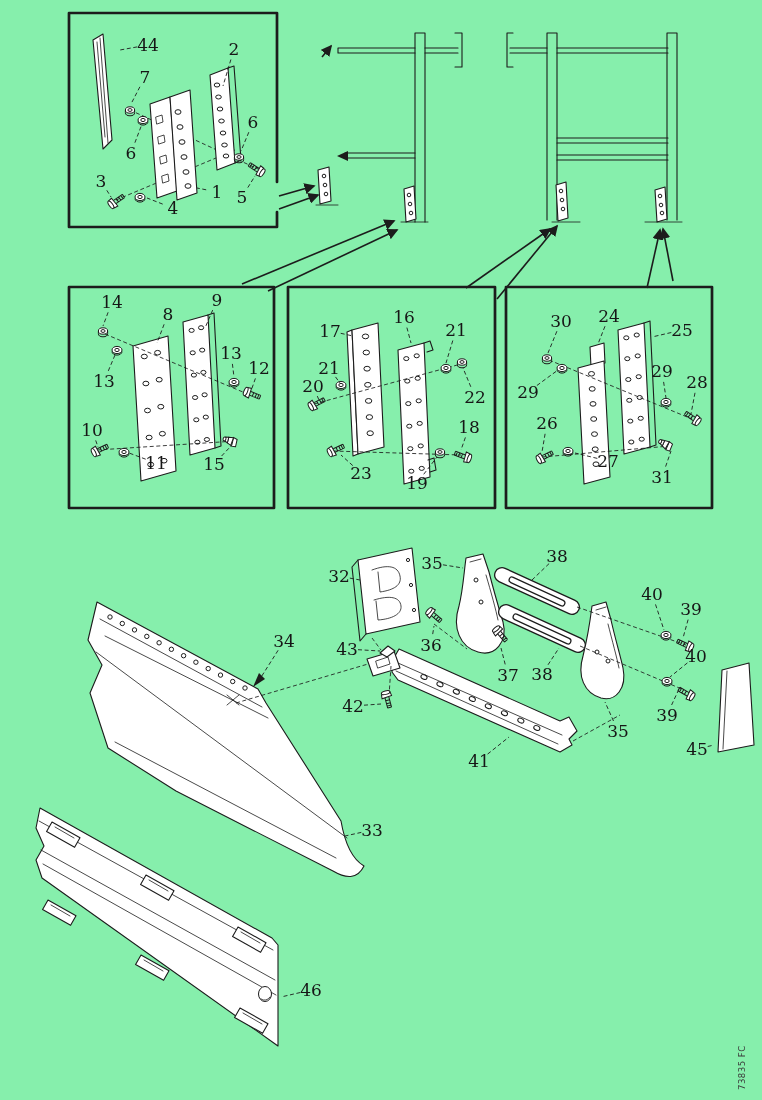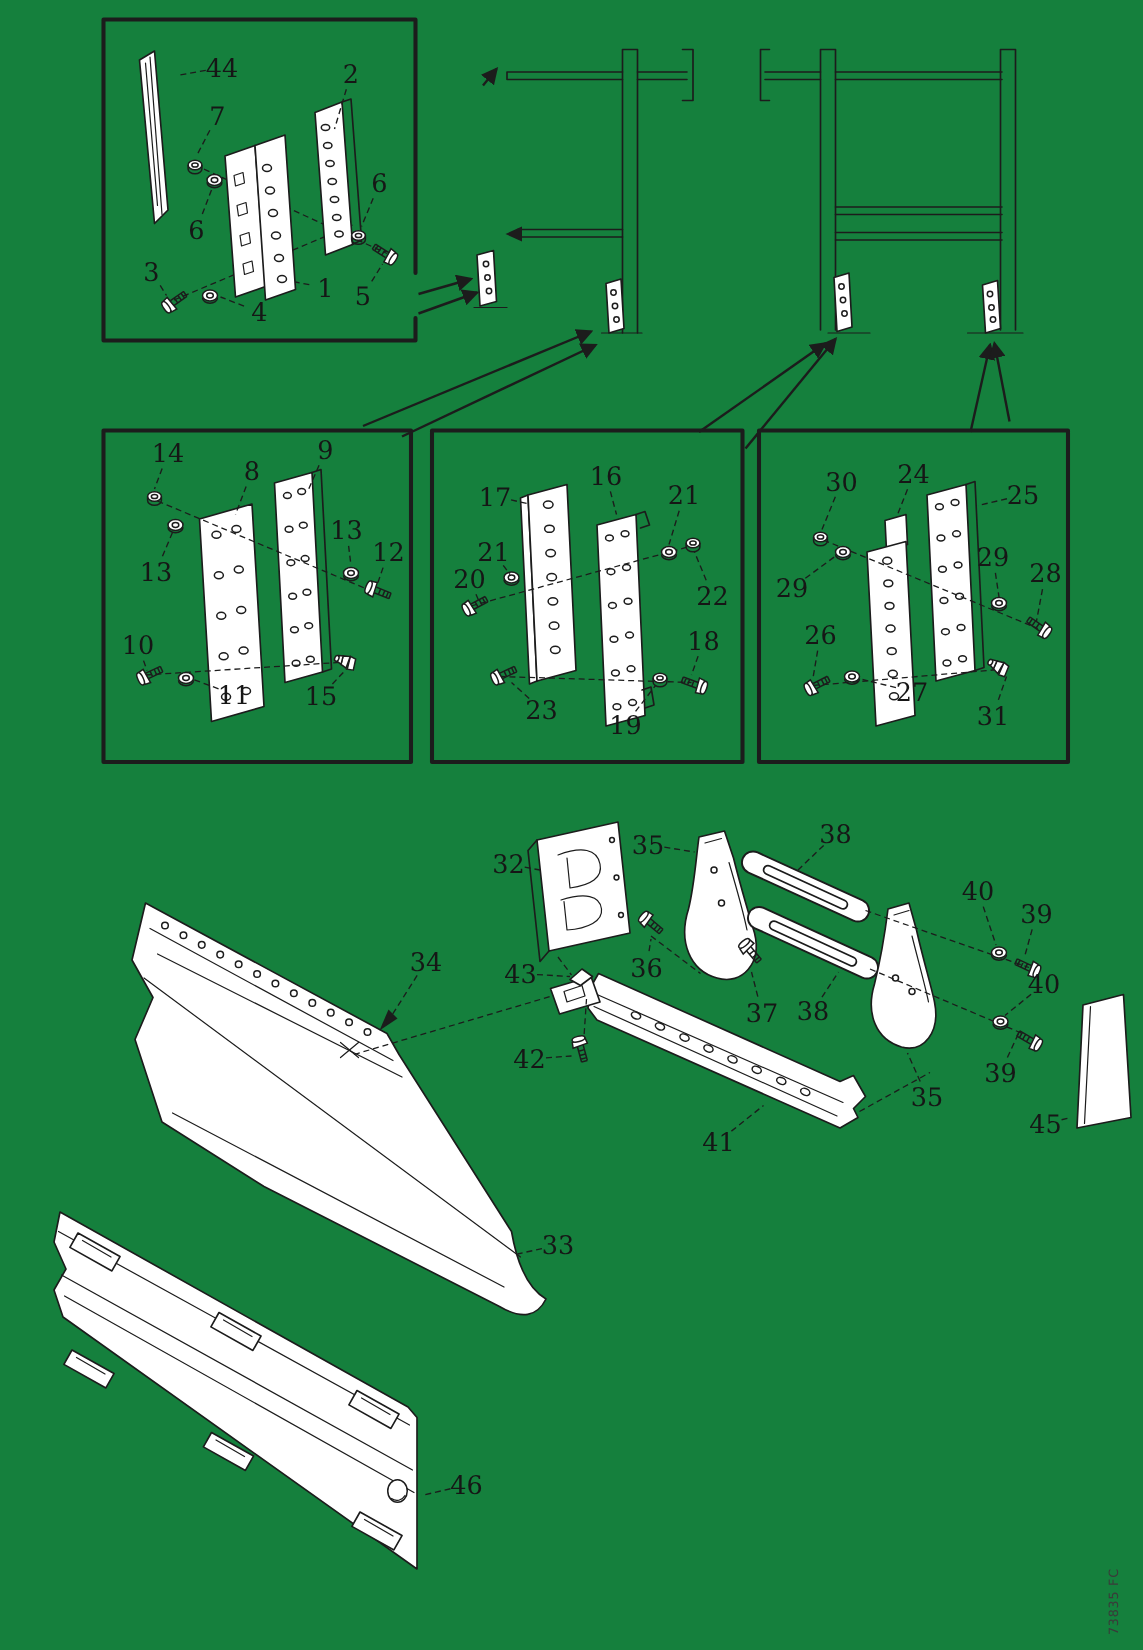--- a/index.html
+++ b/index.html
@@ -1,16 +1,16 @@
 <!DOCTYPE html>
 <html><head>
 <meta charset="utf-8">
 <style>
   html,body{margin:0;padding:0;background:#ffffff;}
-  .page{width:762px;height:1100px;margin:0 auto;background:#15803d;position:relative;overflow:hidden;}
+  .page{width:762px;height:1100px;margin:0 auto;background:#86efac;position:relative;overflow:hidden;}
   svg{display:block;}
   .ink{stroke:#1c1c1c;fill:none;stroke-width:1.1;stroke-linecap:round;stroke-linejoin:round;}
   .fillw{fill:#ffffff;}
   .thick{stroke-width:2.7;}
   .thin{stroke-width:0.8;}
   .dash{stroke:#1c1c1c;fill:none;stroke-width:0.85;stroke-dasharray:4 2.6;}
   .leader{stroke:#1c1c1c;stroke-width:0.9;stroke-dasharray:4 2.6;fill:none;}
   .conn{stroke:#1c1c1c;stroke-width:1.6;fill:none;}
   .callout{font-family:"DejaVu Serif","Liberation Serif",serif;font-size:17px;fill:#161616;text-anchor:middle;}
   .code{font-family:"DejaVu Sans","Liberation Sans",sans-serif;font-size:8.5px;fill:#3a3a3a;letter-spacing:.5px;}

